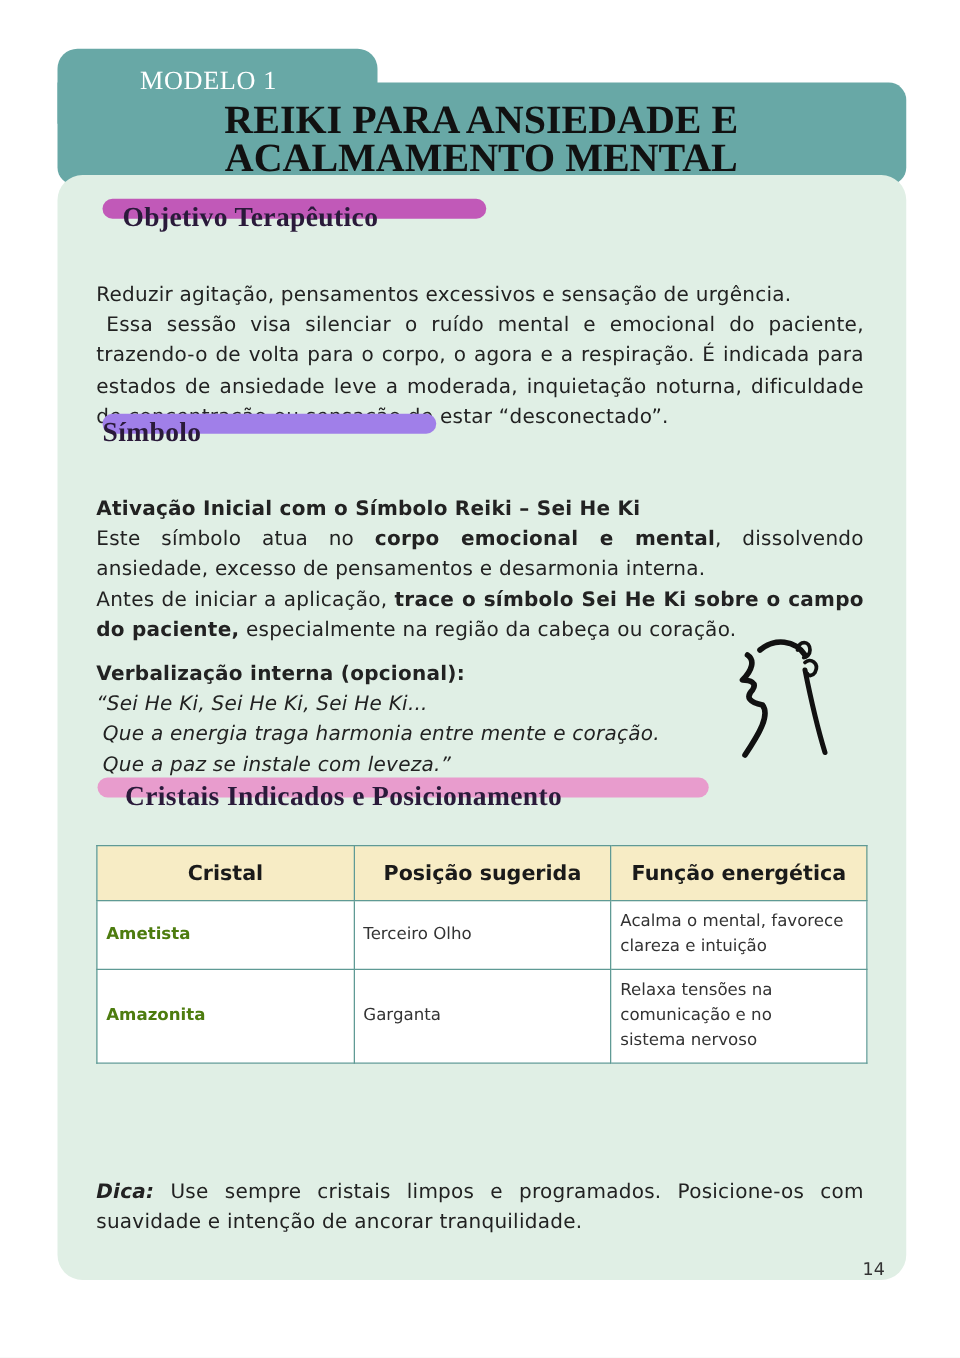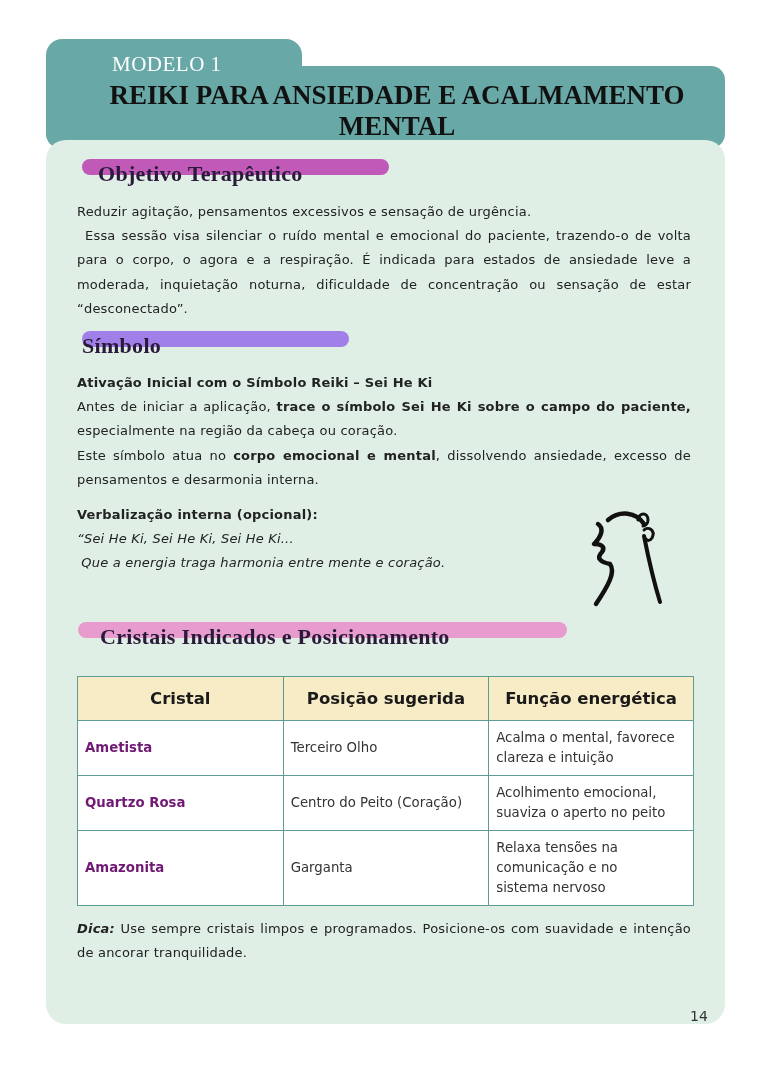--- a/index.html
+++ b/index.html
@@ -12,43 +12,43 @@
   }
   .header-bar {
     position: absolute; left: 46px; top: 66px; width: 679px; height: 82px;
     background: #68a8a6; border-radius: 0 14px 14px 14px;
   }
   .modelo {
     position: absolute; left: 112px; top: 52px;
     font-family: "Liberation Serif", serif; font-size: 21px; color: #ffffff; letter-spacing: 0.5px;
   }
   .title {
-    position: absolute; left: 72px; top: 80px; width: 650px; text-align: center;
-    font-family: "Liberation Serif", serif; font-weight: bold; font-size: 27px;
+    position: absolute; left: 60px; top: 80px; width: 650px; text-align: center;
+    font-family: "Liberation Serif", serif; font-weight: bold; font-size: 32px;
     line-height: 31px; color: #111111;
   }
 
   .card {
     position: absolute; left: 46px; top: 140px; width: 679px; height: 884px;
     background: #e0efe5; border-radius: 20px;
   }
 
   .pill {
     position: absolute; height: 16px; border-radius: 15px;
     font-family: "Liberation Serif", serif; font-weight: bold; font-size: 22px;
     line-height: 30px; color: #2a1a3a; letter-spacing: 0.3px;
   }
   .pill-objetivo { left: 82px; top: 159px; width: 307px; background: #c159b8; padding-left: 16px; }
   .pill-simbolo  { left: 82px; top: 331px; width: 267px; background: #a07fe9; text-align: left; }
   .pill-cristais { left: 78px; top: 622px; width: 489px; background: #e89ccd; padding-left: 22px; }
 
   .text {
     position: absolute; left: 77px; width: 614px;
-    font-family: "DejaVu Sans", sans-serif; font-size: 13px; line-height: 24.2px;
-    color: #222222; letter-spacing: 0.2px;
+    font-family: "DejaVu Sans", sans-serif; font-size: 16px; line-height: 24.2px;
+    color: #222222; letter-spacing: 0.2px; margin-top: 24px;
   }
   .justify { text-align: justify; text-align-last: left; }
   .b { font-weight: bold; }
   .i { font-style: italic; }
 
   .obj-text { top: 200px; }
   .sim-text { top: 371px; }
   .verb-text { top: 503px; width: 480px; }
 
   .symbol { position: absolute; left: 586px; top: 506px; width: 84px; height: 104px; }
@@ -59,21 +59,21 @@
   }
   table.crystals th, table.crystals td { border: 1.5px solid #5f9a95; }
   table.crystals th {
     background: #f7ecc5; height: 44px; font-size: 16.5px; font-weight: bold;
     color: #1a1a1a; text-align: center;
   }
   table.crystals td {
     background: #ffffff; font-size: 13.3px; line-height: 20px; color: #333333;
     padding: 0 7px; vertical-align: middle;
   }
-  table.crystals td.c1 { font-weight: bold; color: #701a75; }
+  table.crystals td.c1 { font-weight: bold; color: #4d7c0f; }
   .col1 { width: 206px; } .col2 { width: 206px; } .col3 { width: 205px; }
   tr.r1 td { height: 55px; } tr.r2 td { height: 55px; } tr.r3 td { height: 75px; }
 
   .dica { top: 917px; }
   .page-number {
     position: absolute; left: 690px; top: 1008px; font-size: 14px; color: #333333;
     font-family: "DejaVu Sans", sans-serif;
   }
 </style>
 </head>
@@ -88,28 +88,29 @@
 
 <div class="pill pill-objetivo">Objetivo Terapêutico</div>
 <div class="text obj-text justify">
   <div>Reduzir agitação, pensamentos excessivos e sensação de urgência.</div>
   <div style="text-indent:8px;">Essa sessão visa silenciar o ruído mental e emocional do paciente, trazendo-o de volta para o corpo, o agora e a respiração. É indicada para estados de ansiedade leve a moderada, inquietação noturna, dificuldade de concentração ou sensação de estar “desconectado”.</div>
 </div>
 
 <div class="pill pill-simbolo">Símbolo</div>
 <div class="text sim-text justify">
   <div class="b">Ativação Inicial com o Símbolo Reiki – Sei He Ki</div>
+  <div><span>Este símbolo atua no </span><span class="b">corpo emocional e mental</span><span>, dissolvendo ansiedade, excesso de pensamentos e desarmonia interna.</span></div>
   <div><span>Antes de iniciar a aplicação, </span><span class="b">trace o símbolo Sei He Ki sobre o campo do paciente,</span><span> especialmente na região da cabeça ou coração.</span></div>
-  <div><span>Este símbolo atua no </span><span class="b">corpo emocional e mental</span><span>, dissolvendo ansiedade, excesso de pensamentos e desarmonia interna.</span></div>
 </div>
 
 <div class="text verb-text">
   <div class="b">Verbalização interna (opcional):</div>
   <div class="i" style="white-space:pre;">“Sei He Ki, Sei He Ki, Sei He Ki...</div>
   <div class="i" style="white-space:pre;"> Que a energia traga harmonia entre mente e coração.</div>
+  <div class="i" style="white-space:pre;"> Que a paz se instale com leveza.”</div>
 </div>
 
 <svg class="symbol" viewBox="0 0 84 104">
   <g fill="none" stroke="#111" stroke-linecap="round" stroke-linejoin="round">
     <path d="M22 14 C34 4, 50 6, 58 18" stroke-width="4.5"></path>
     <path d="M52 14 C53 6, 62 6, 62 14 C62 18, 59 20, 57 20" stroke-width="3"></path>
     <path d="M58 24 C62 20, 70 24, 66 32 C64 35, 61 35, 60 33" stroke-width="3"></path>
     <path d="M58 30 C62 50, 66 70, 74 96" stroke-width="4"></path>
     <path d="M12 18 C18 22, 16 30, 8 38 C14 38, 20 40, 16 46 C10 52, 14 56, 24 58 C30 66, 22 80, 10 98" stroke-width="4.5"></path>
   </g>
@@ -129,25 +130,20 @@
       <th>Posição sugerida</th>
       <th>Função energética</th>
     </tr>
   </thead>
   <tbody>
     <tr class="r1">
       <td class="c1">Ametista</td>
       <td>Terceiro Olho</td>
       <td>Acalma o mental, favorece clareza e intuição</td>
     </tr>
-    <tr class="r2">
-      <td class="c1">Quartzo Rosa</td>
-      <td>Centro do Peito (Coração)</td>
-      <td>Acolhimento emocional, suaviza o aperto no peito</td>
-    </tr>
     <tr class="r3">
       <td class="c1">Amazonita</td>
       <td>Garganta</td>
       <td style="padding-right:20px;">Relaxa tensões na comunicação e no sistema nervoso</td>
     </tr>
   </tbody>
 </table>
 
 <div class="text dica justify"><span class="b i">Dica:</span><span> Use sempre cristais limpos e programados. Posicione-os com suavidade e intenção de ancorar tranquilidade.</span></div>
 

